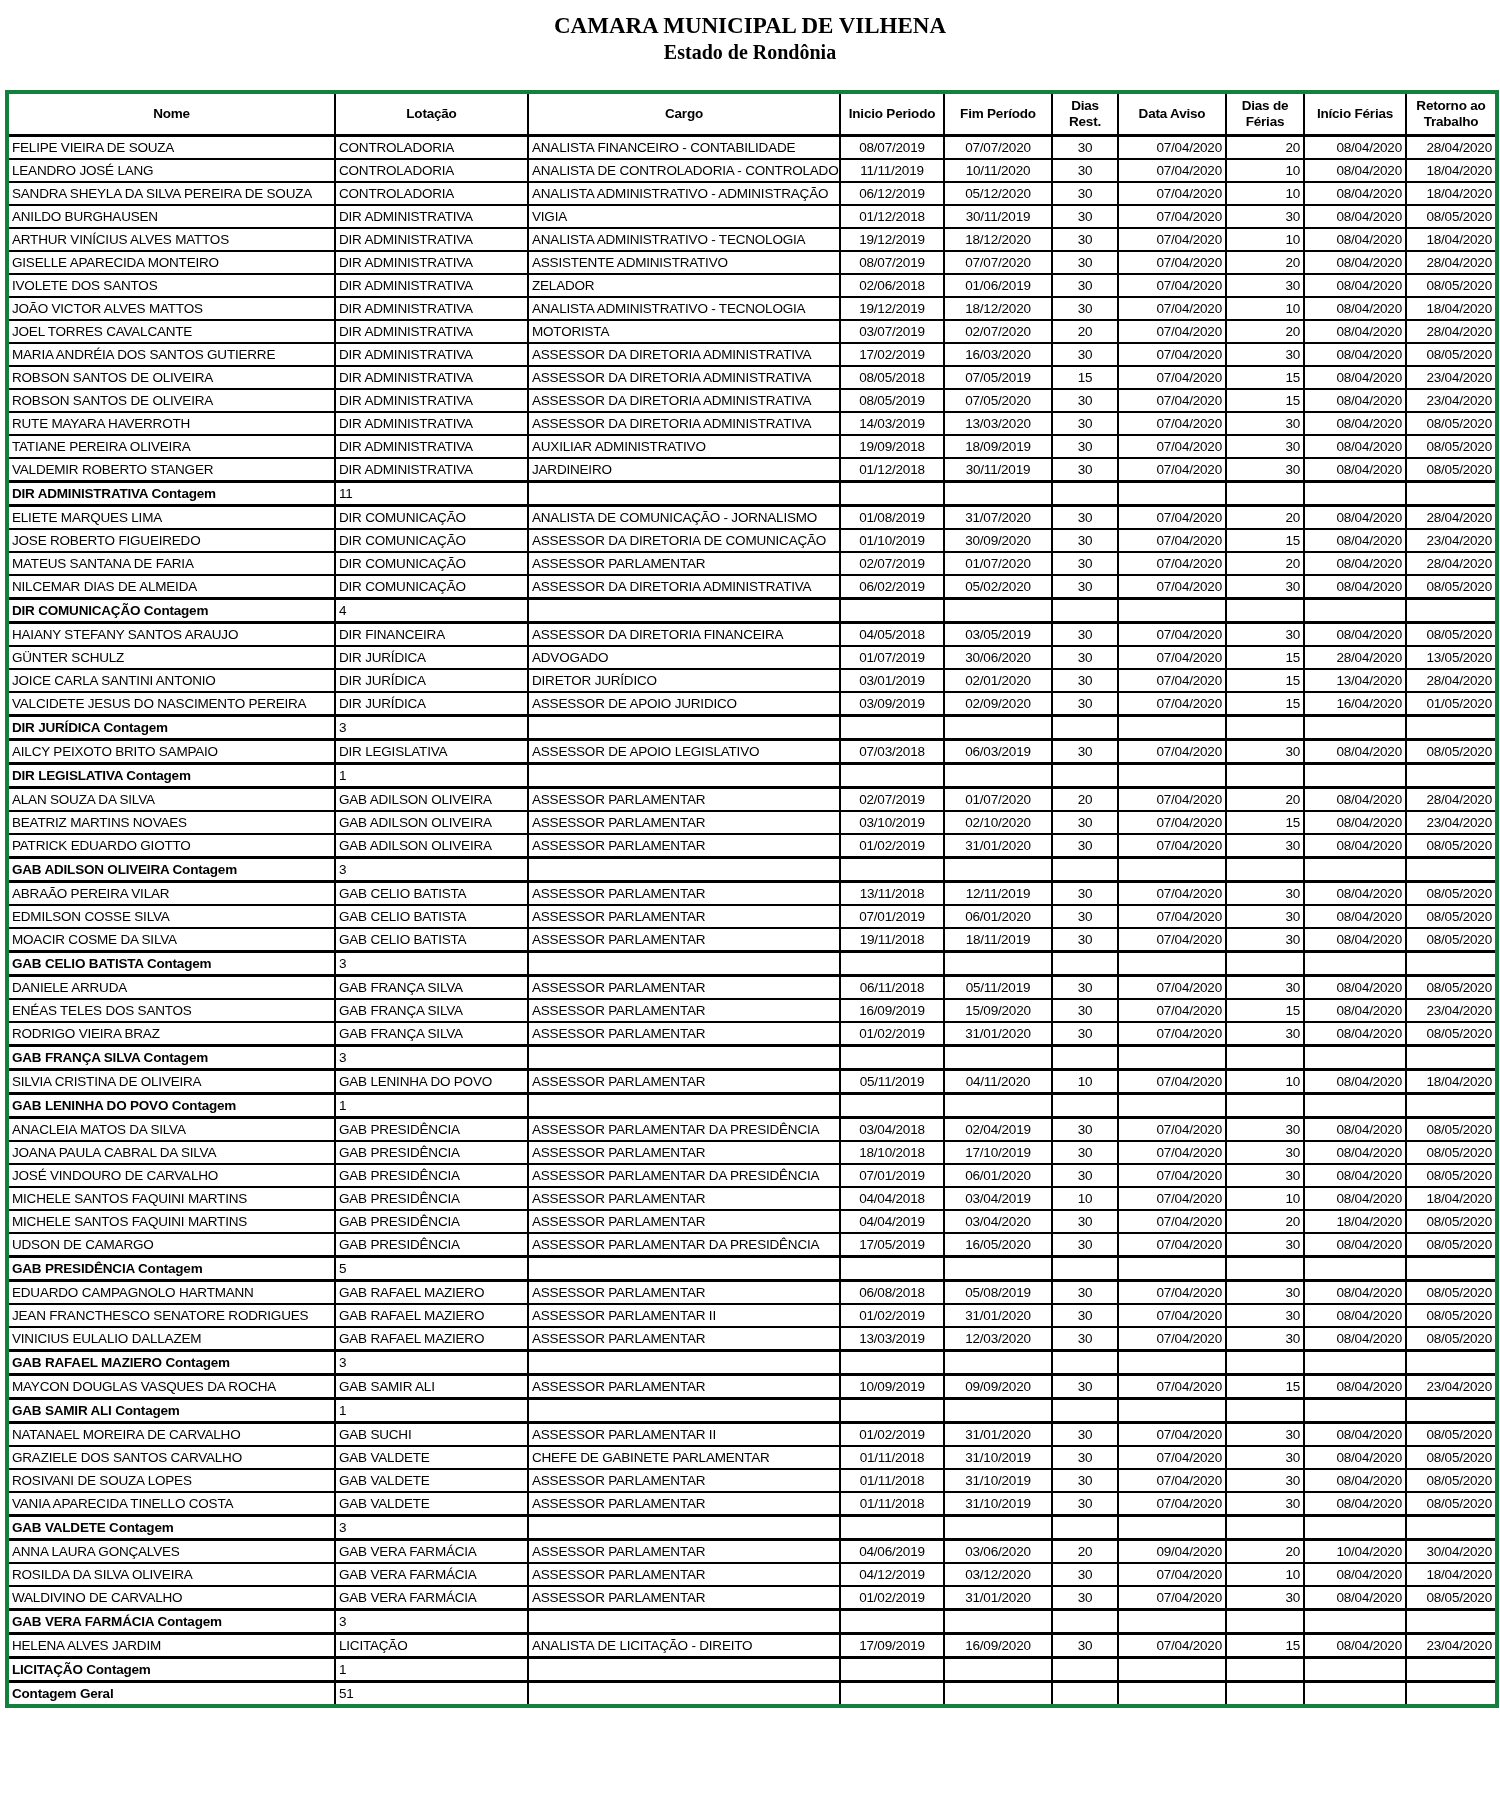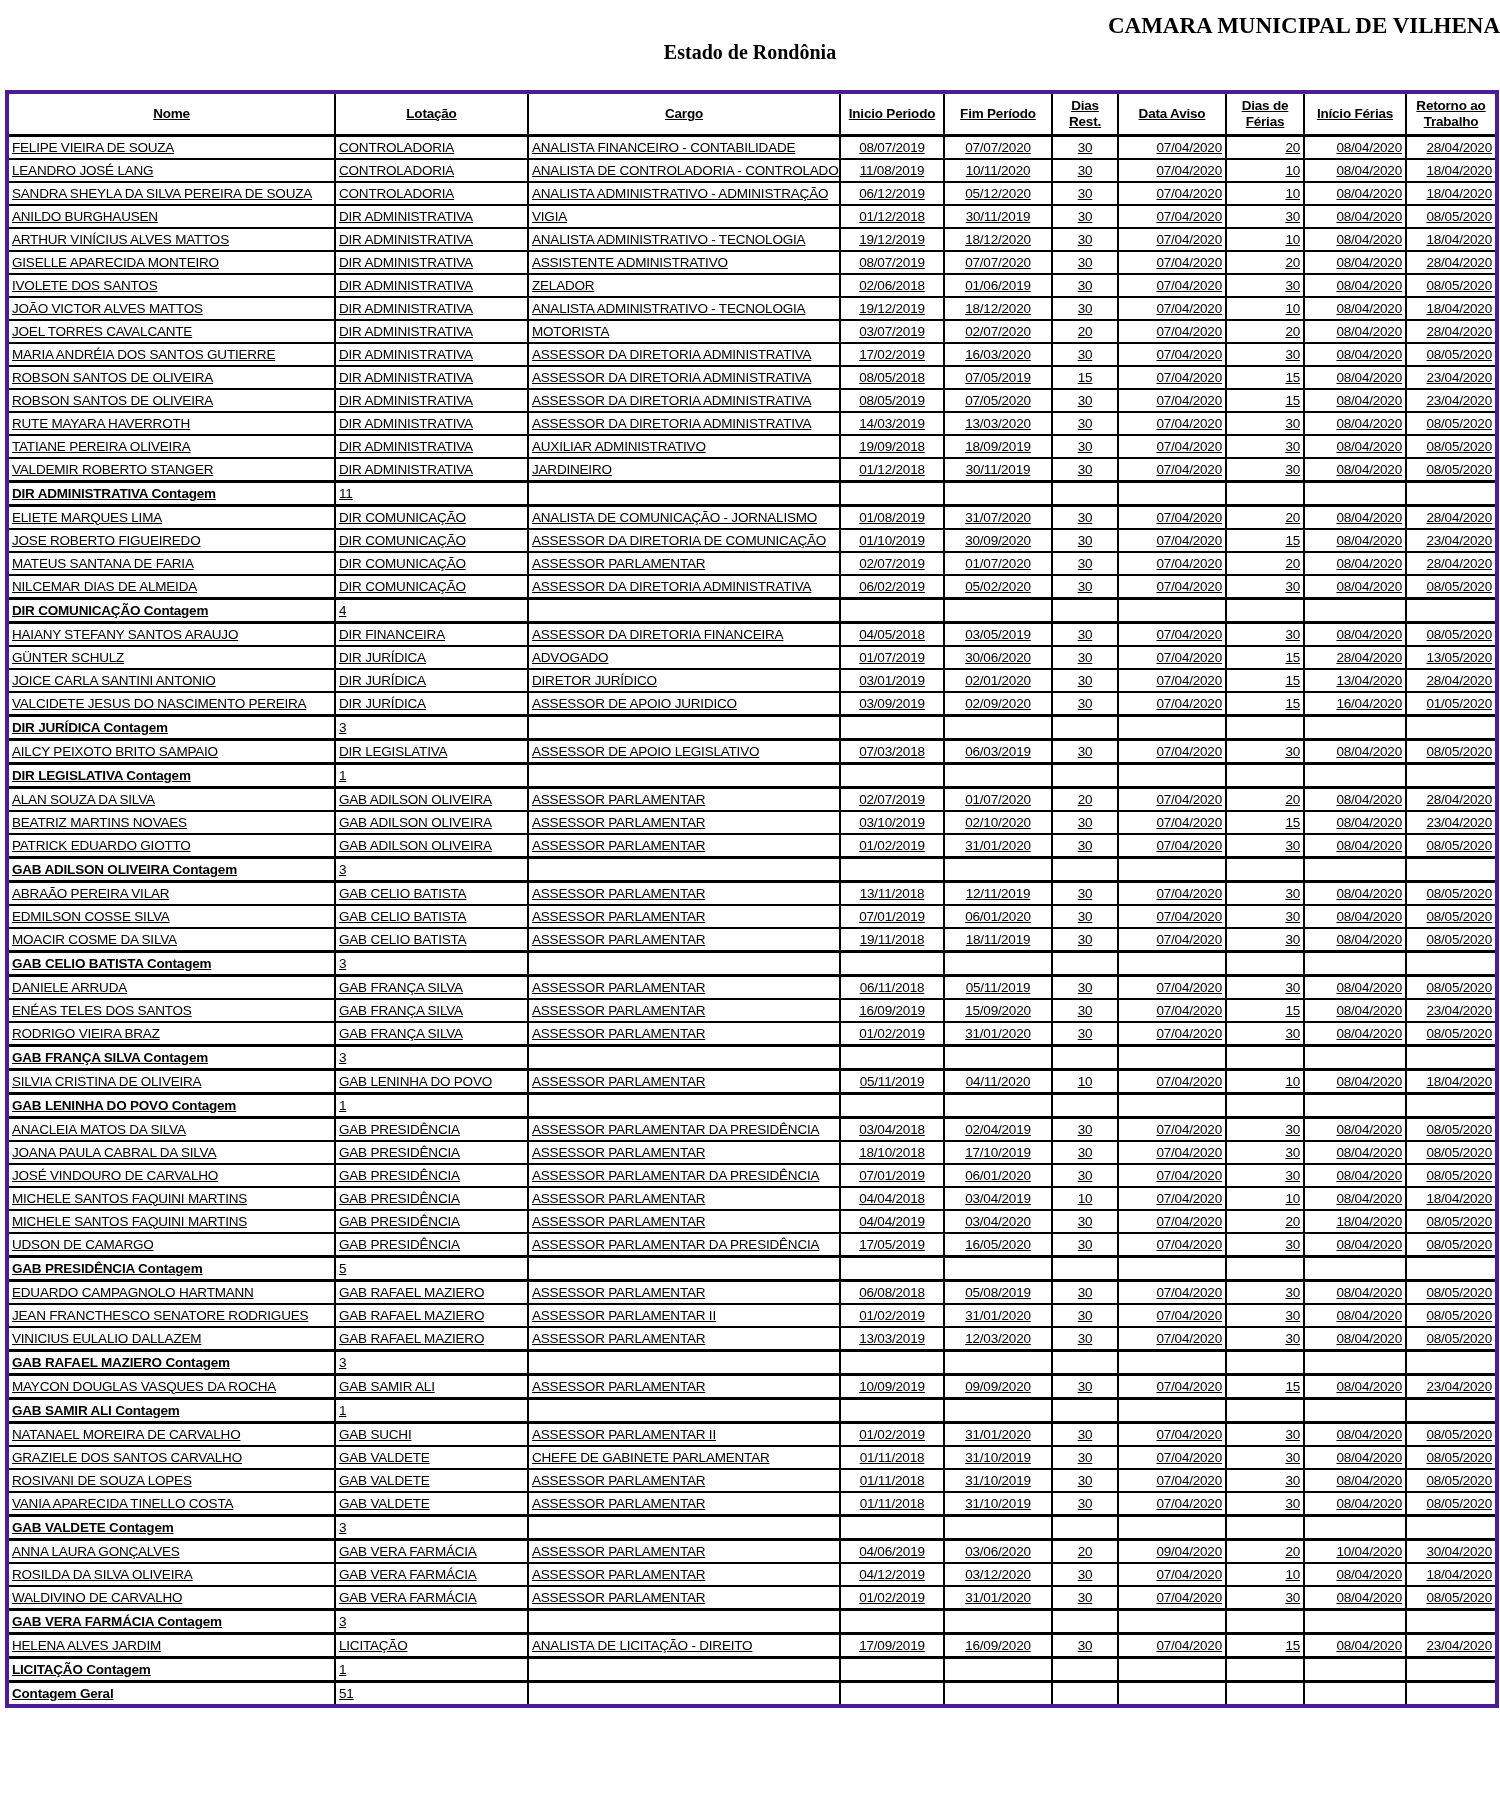--- a/index.html
+++ b/index.html
@@ -20,33 +20,31 @@
   }
   .title-block {
     text-align: center;
     padding-top: 12px;
     font-family: "Liberation Serif", serif;
     font-weight: bold;
   }
   .title-line1 {
     font-size: 23px;
     line-height: 1.2;
-    text-align: right;
   }
   .title-line2 {
     font-size: 20px;
     line-height: 1.2;
   }
   table.sched {
     margin: 26px 5px 0 5px;
     width: 1490px;
     border-collapse: collapse;
     table-layout: fixed;
-    border: 4px solid #4c1d95;
-    text-decoration: underline;
+    border: 4px solid #15803d;
   }
   table.sched th, table.sched td {
     border: 2px solid #000000;
     font-size: 13.5px;
     padding: 1px 3px;
     white-space: nowrap;
     overflow: hidden;
     height: 19px;
     vertical-align: middle;
     letter-spacing: -0.2px;
@@ -112,21 +110,21 @@
           <td class="a-c">30</td>
           <td class="a-r">07/04/2020</td>
           <td class="a-r">20</td>
           <td class="a-r">08/04/2020</td>
           <td class="a-r">28/04/2020</td>
         </tr>
         <tr>
           <td class="a-l">LEANDRO JOSÉ LANG</td>
           <td class="a-l">CONTROLADORIA</td>
           <td class="a-l">ANALISTA DE CONTROLADORIA - CONTROLADORIA</td>
-          <td class="a-c">11/08/2019</td>
+          <td class="a-c">11/11/2019</td>
           <td class="a-c">10/11/2020</td>
           <td class="a-c">30</td>
           <td class="a-r">07/04/2020</td>
           <td class="a-r">10</td>
           <td class="a-r">08/04/2020</td>
           <td class="a-r">18/04/2020</td>
         </tr>
         <tr>
           <td class="a-l">SANDRA SHEYLA DA SILVA PEREIRA DE SOUZA</td>
           <td class="a-l">CONTROLADORIA</td>

